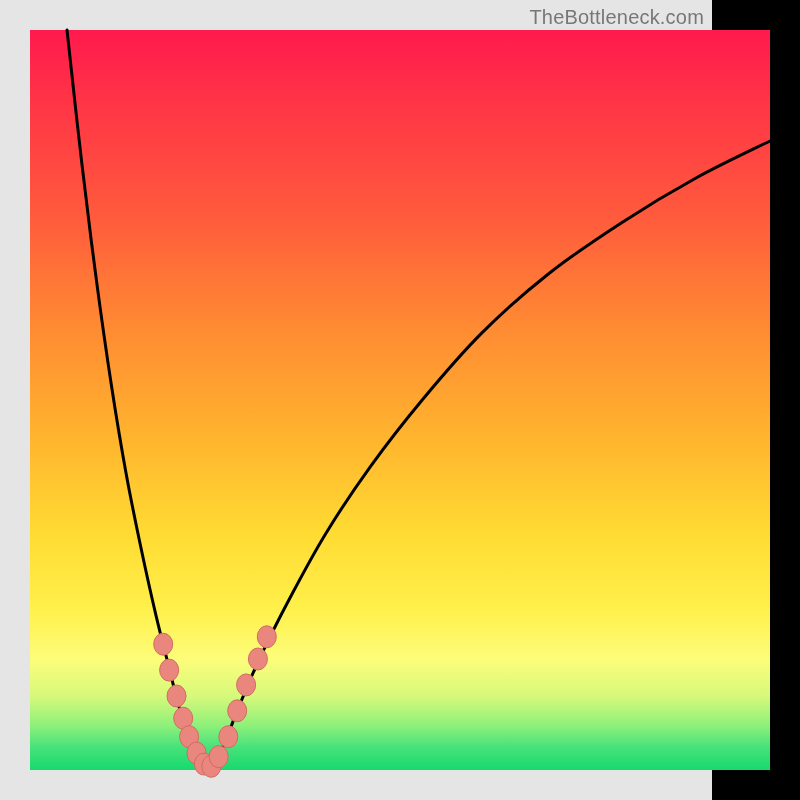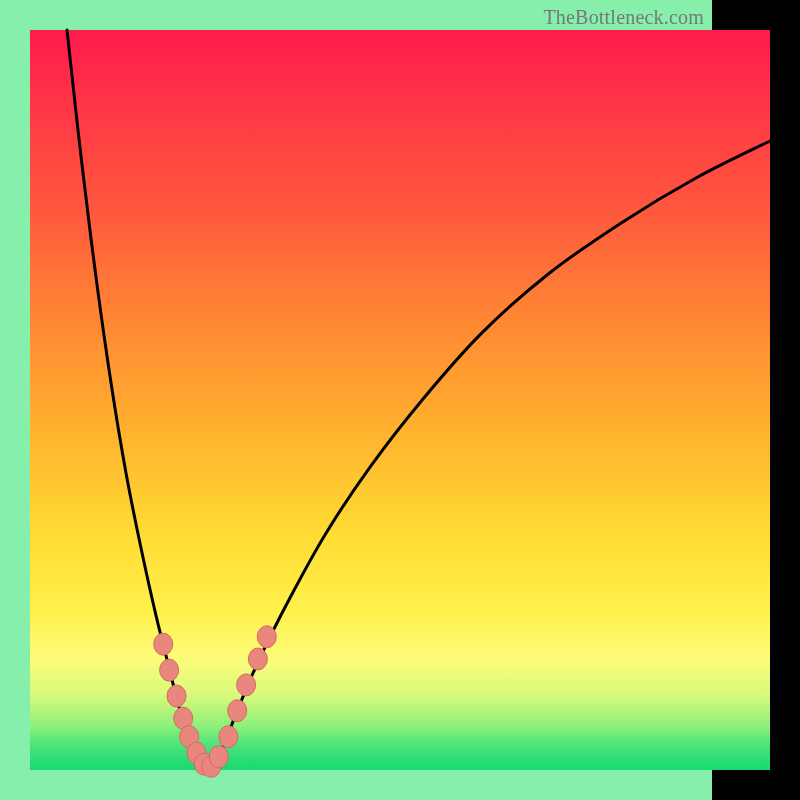--- a/index.html
+++ b/index.html
@@ -10,22 +10,21 @@
     background: #000;
     overflow: hidden;
     font-family: Arial, Helvetica, sans-serif;
   }
   .frame {
     position: absolute;
     left: 0;
     top: 0;
     width: 712px;
     height: 800px;
-    background: #86efac;
-    font-family: Liberation Serif, serif;
+    background: #e5e5e5;
   }
   .plot-area {
     position: absolute;
     left: 30px;
     top: 30px;
     width: 740px;
     height: 740px;
     background: linear-gradient(
       to bottom,
       #ff1a4d 0%,

